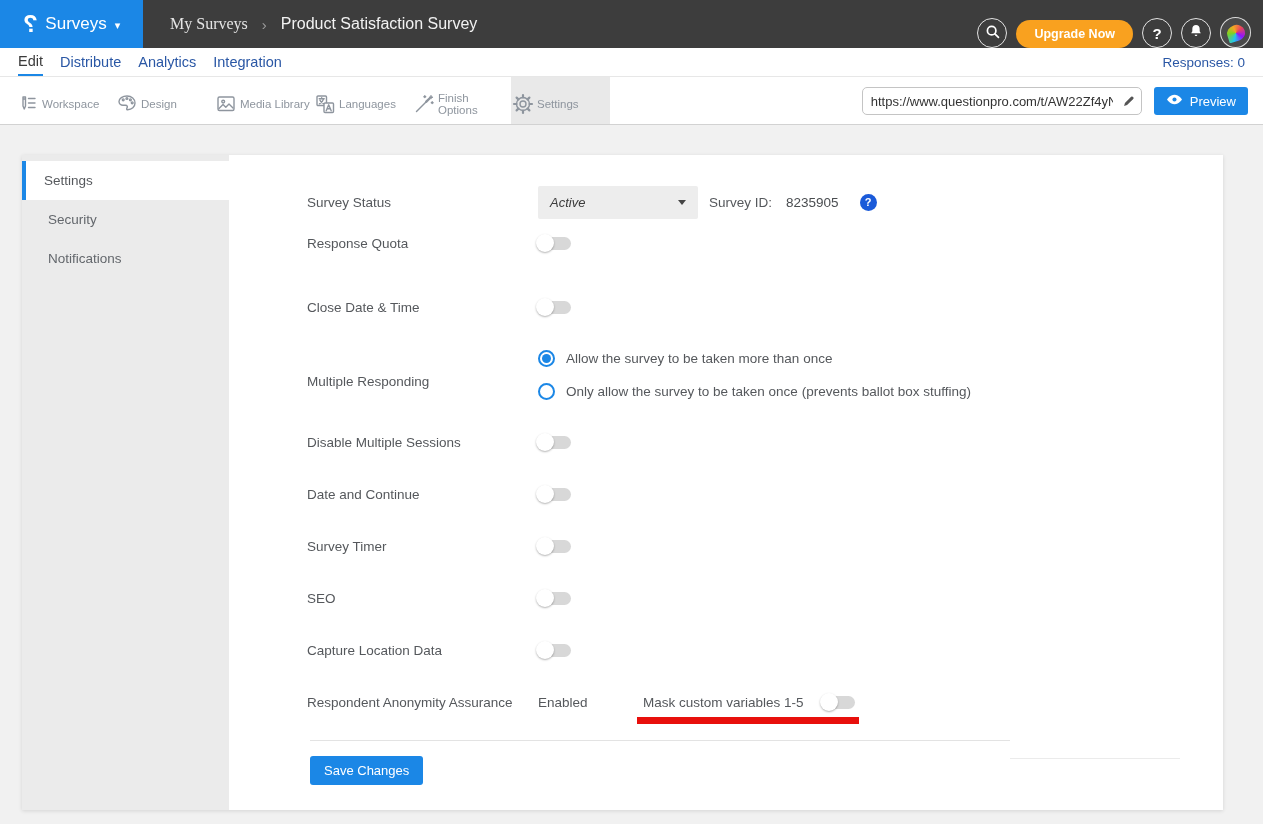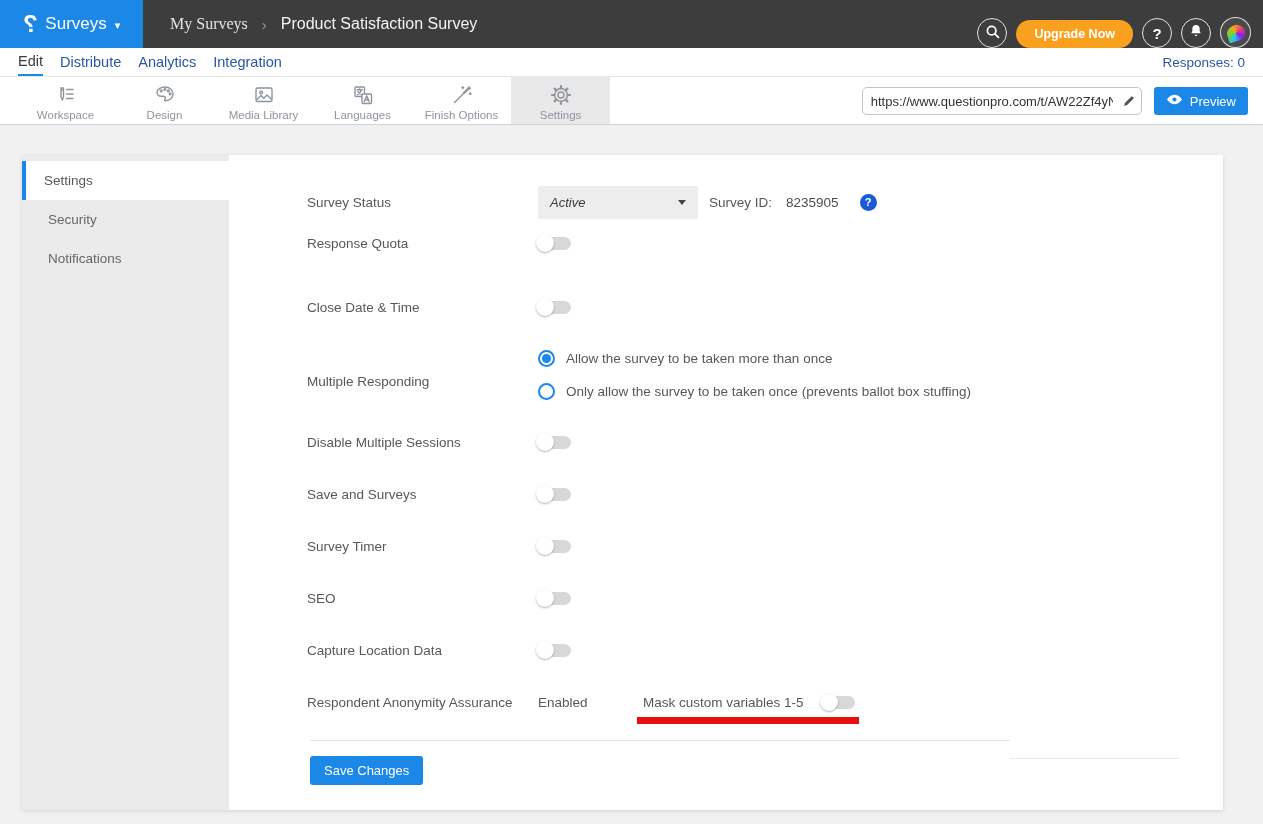--- a/index.html
+++ b/index.html
@@ -25,21 +25,21 @@
   
   .navrow { height:29px; background:#fff; border-bottom:1px solid #e7e7e7; display:flex; align-items:stretch; padding:0 18px; position:relative; }
   .nav-tabs { display:flex; gap:17px; }
   .nav-tab { display:flex; align-items:center; font-size:14.5px; color:#2a57a5; cursor:pointer; }
   .nav-tab.active { color:#3b3b3b; border-bottom:2px solid #1b87e6; }
   .responses { position:absolute; right:18px; top:0; height:100%; display:flex; align-items:center; font-size:13.5px; color:#2a57a5; }
 
   
   .toolbar { height:48px; background:#fff; border-bottom:1px solid #d2d2d2; display:flex; align-items:stretch; position:relative; }
   .tool-tabs { display:flex; margin-left:16px; }
-  .tool-tab { width:99px; display:flex; flex-direction:column; align-items:center; justify-content:flex-start; padding-top:6px; gap:2px; cursor:pointer; }
+  .tool-tab { width:99px; display:flex; flex-direction:row; align-items:center; justify-content:flex-start; padding-top:6px; gap:2px; cursor:pointer; }
   .tool-tab.active { background:#e9e9e9; }
   .tool-tab .ticon { height:24px; display:flex; align-items:center; justify-content:center; }
   .tool-tab .tlabel { font-size:11.5px; color:#8e959e; }
   .tool-tab svg { stroke:#8e959e; fill:none; stroke-width:1.4; stroke-linecap:round; stroke-linejoin:round; }
   .toolbar-right { position:absolute; right:15px; top:0; height:48px; display:flex; align-items:center; gap:12px; }
   .url-box { width:280px; height:28px; background:#fff; border:1px solid #c4c4c4; border-radius:5px; display:flex; align-items:center; overflow:hidden; }
   .url-box input { flex:1; border:none; outline:none; font-size:13px; color:#333; padding:0 4px 0 8px; font-family:inherit; background:transparent; min-width:0; }
   .url-box .pen { flex:none; width:24px; display:flex; align-items:center; justify-content:center; cursor:pointer; }
   .preview-btn { height:28px; padding:0 12px; background:#1b87e6; border:none; border-radius:3px; color:#fff; font-size:13px; display:flex; align-items:center; gap:7px; cursor:pointer; font-family:inherit; }
 
@@ -267,21 +267,21 @@
     </div>
 
     <div class="row" style="top:270px">
       <span class="lbl">Disable Multiple Sessions</span>
       <div class="toggle">
           <div class="knob"></div>
         </div>
     </div>
 
     <div class="row" style="top:322px">
-      <span class="lbl">Save and Surveys</span>
+      <span class="lbl">Date and Continue</span>
       <div class="toggle">
           <div class="knob"></div>
         </div>
     </div>
 
     <div class="row" style="top:426px">
       <span class="lbl">SEO</span>
       <div class="toggle">
           <div class="knob"></div>
         </div>

